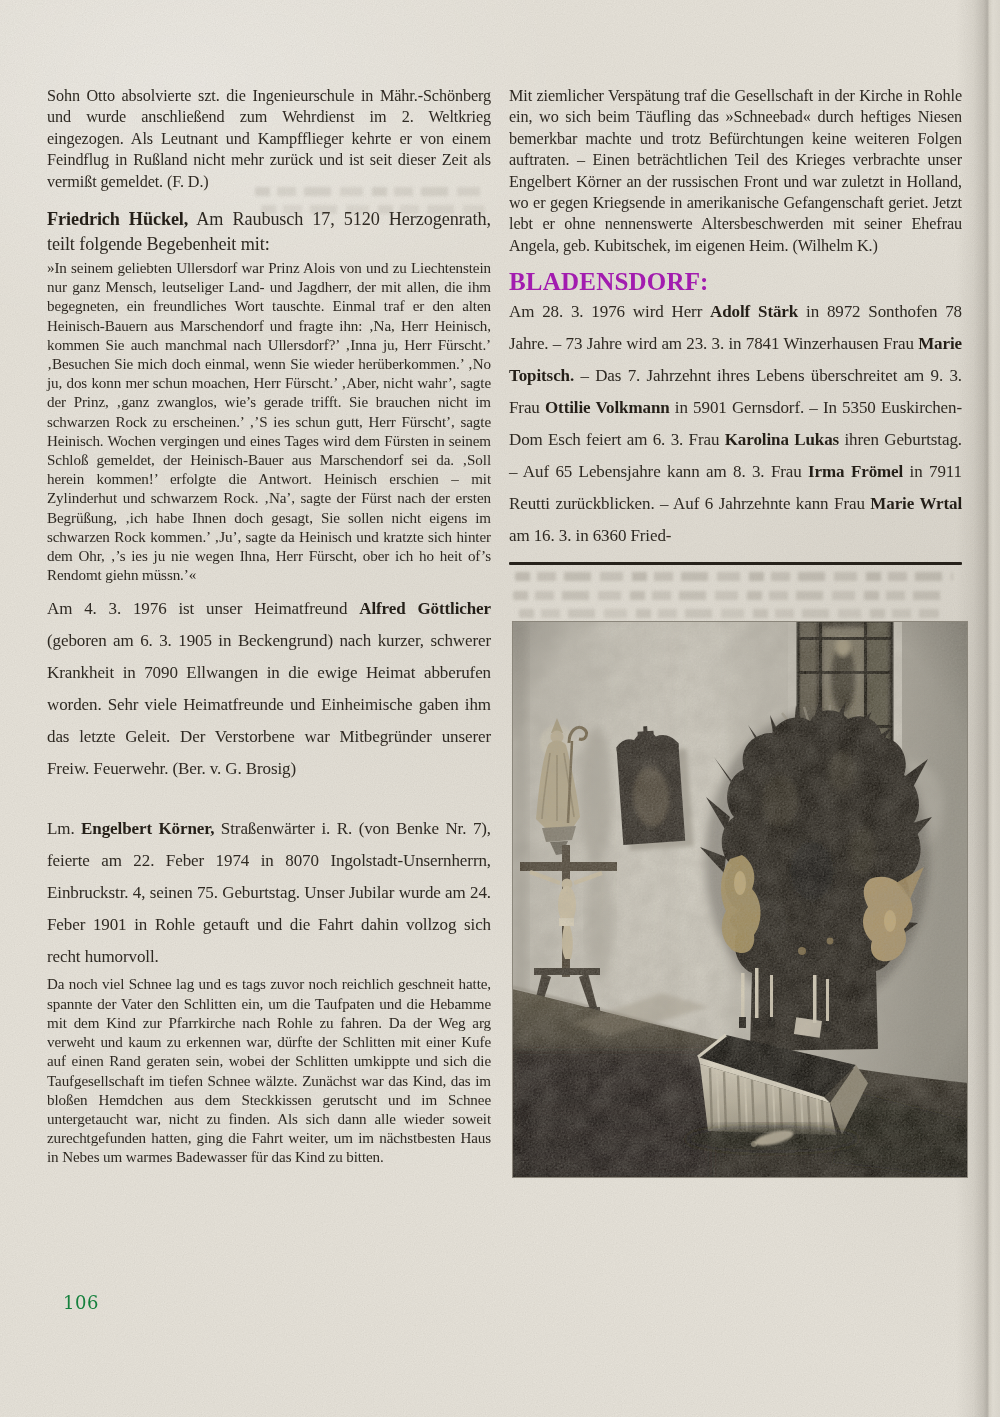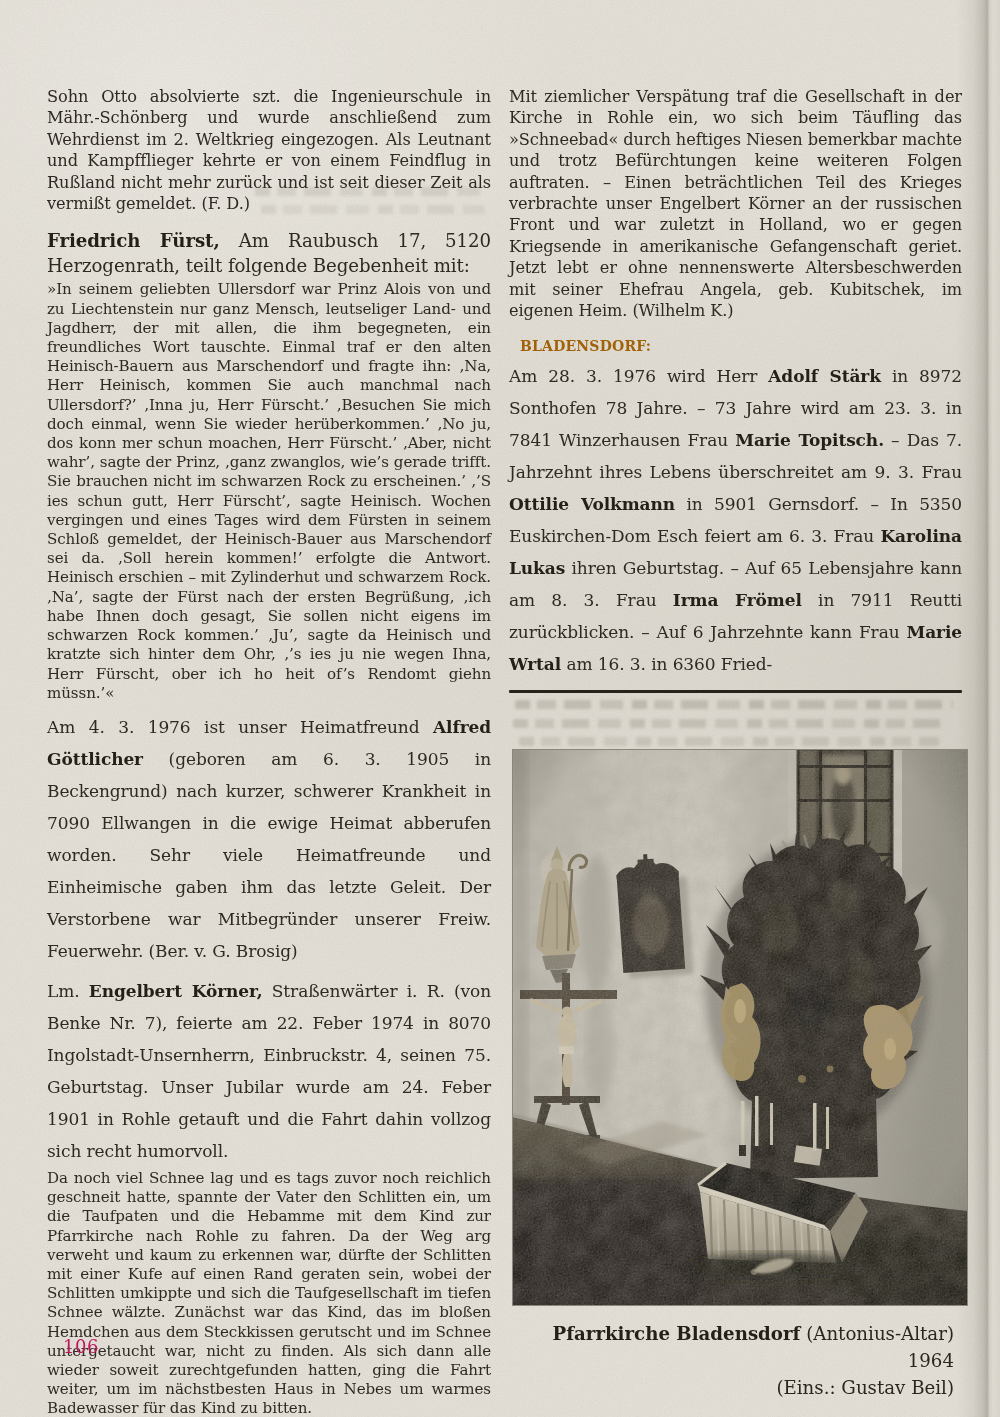--- a/index.html
+++ b/index.html
@@ -12,68 +12,68 @@
       radial-gradient(ellipse 420px 900px at 99% 55%, rgba(108,102,90,.10), rgba(108,102,90,0) 70%),
       #e9e5dc;
     position:relative;
   }
   .paper-grain{position:absolute;left:0;top:0;width:1000px;height:1417px;pointer-events:none;opacity:.5;}
   .edge-right{
     position:absolute;top:0;right:0;width:44px;height:1417px;pointer-events:none;
     background:linear-gradient(90deg, rgba(0,0,0,0) 0%, rgba(106,100,88,.10) 40%, rgba(88,82,72,.22) 62%,
       rgba(70,65,56,.30) 71%, rgba(170,164,150,.25) 76%, rgba(220,216,206,.55) 84%, rgba(205,201,191,.45) 100%);
   }
-  .col{position:absolute;top:86px;}
+  .col{position:absolute;top:86px;font-family:Liberation Serif, serif;}
   .col-left{left:47px;width:444px;}
   .col-right{left:509px;width:453px;}
   p{margin:0;}
   .just{text-align:justify;letter-spacing:-0.1px;}
   .t-md{font-size:16.2px;line-height:21.4px;}
   .t-sm{font-size:15.1px;line-height:19.2px;}
   .t-lg{font-size:17px;line-height:32px;}
   .t-intro{font-size:18.2px;line-height:25px;}
-  .heading{font-size:14px;line-height:24px;font-weight:bold;margin:11px;color:#a16207;letter-spacing:.2px;}
+  .heading{font-size:25px;line-height:24px;font-weight:bold;margin:0;color:#a21caf;letter-spacing:.2px;}
   .rb{font-weight:bold;color:#241f18;}
-  .mb14{margin-bottom:14px;} .mb13{margin-bottom:13px;} .mb12{margin-bottom:8px;}
+  .mb14{margin-bottom:14px;} .mb13{margin-bottom:13px;} .mb12{margin-bottom:28px;}
   .mb16{margin-bottom:8px;} .mb6{margin-bottom:6px;} .mb5{margin-bottom:5px;} .mb2{margin-bottom:2px;}
   .rule{height:3px;background:#27221b;margin-top:10px;border-radius:1px;}
   .ghost-area{position:relative;height:56px;}
   .smudge{
     position:absolute;height:9px;border-radius:2px;filter:blur(1.7px);opacity:.42;pointer-events:none;
     background:repeating-linear-gradient(90deg,
       rgba(104,97,85,.60) 0 15px, rgba(104,97,85,0) 15px 22px,
       rgba(104,97,85,.48) 22px 41px, rgba(104,97,85,0) 41px 49px,
       rgba(104,97,85,.55) 49px 76px, rgba(104,97,85,0) 76px 85px,
       rgba(104,97,85,.45) 85px 108px, rgba(104,97,85,0) 108px 117px);
   }
   .gl1{left:6px;top:7px;width:438px;}
   .gl2{left:4px;top:26px;width:432px;opacity:.36;}
   .gl3{left:10px;top:44px;width:420px;opacity:.30;}
   .smudge-left1{left:208px;top:101px;width:234px;opacity:.26;}
   .smudge-left2{left:214px;top:119px;width:224px;opacity:.20;}
   .photo-frame{margin-left:3px;width:456px;height:557px;position:relative;}
   .photo-frame svg{display:block;}
   .caption{margin-top:14px;text-align:right;padding-right:8px;font-size:18.2px;line-height:27px;color:#2a251e;}
-  .page-number{position:absolute;left:63px;top:1292px;font-size:18px;letter-spacing:.5px;color:#be185d;margin-top:44px;}
+  .page-number{position:absolute;left:63px;top:1292px;font-size:18px;letter-spacing:.5px;color:#15803d;}
 </style>
 </head>
 <body>
 
 <svg class="paper-grain" width="1000" height="1417">
   <filter id="pgrain">
       <feTurbulence type="fractalNoise" baseFrequency="0.9" numOctaves="2" stitchTiles="stitch"></feTurbulence>
     <feColorMatrix type="matrix" values="0 0 0 0 0.36  0 0 0 0 0.34  0 0 0 0 0.30  0.25 0.25 0.25 0 -0.13"></feColorMatrix>
     </filter>
   <rect width="1000" height="1417" filter="url(#pgrain)"></rect>
 </svg>
 <div class="edge-right"></div>
 
 <div class="col col-left">
   <p class="t-md just mb14">Sohn Otto absolvierte szt. die Ingenieurschule in Mähr.-Schönberg und wurde anschließend zum Wehrdienst im 2. Weltkrieg eingezogen. Als Leutnant und Kampfflieger kehrte er von einem Feindflug in Rußland nicht mehr zurück und ist seit dieser Zeit als vermißt gemeldet. (F. D.)</p>
-  <p class="t-intro just mb2"><span class="rb">Friedrich Fürst,</span><span> Am Raubusch 17, 5120 Herzogenrath, teilt folgende Begebenheit mit:</span></p>
+  <p class="t-intro just mb2"><span class="rb">Friedrich Hückel,</span><span> Am Raubusch 17, 5120 Herzogenrath, teilt folgende Begebenheit mit:</span></p>
   <p class="t-sm just mb16">»In seinem geliebten Ullersdorf war Prinz Alois von und zu Liechtenstein nur ganz Mensch, leutseliger Land- und Jagdherr, der mit allen, die ihm begegneten, ein freundliches Wort tauschte. Einmal traf er den alten Heinisch-Bauern aus Marschendorf und fragte ihn: ‚Na, Herr Heinisch, kommen Sie auch manchmal nach Ullersdorf?’ ‚Inna ju, Herr Fürscht.’ ‚Besuchen Sie mich doch einmal, wenn Sie wieder herüberkommen.’ ‚No ju, dos konn mer schun moachen, Herr Fürscht.’ ‚Aber, nicht wahr’, sagte der Prinz, ‚ganz zwanglos, wie’s gerade trifft. Sie brauchen nicht im schwarzen Rock zu erscheinen.’ ‚’S ies schun gutt, Herr Fürscht’, sagte Heinisch. Wochen vergingen und eines Tages wird dem Fürsten in seinem Schloß gemeldet, der Heinisch-Bauer aus Marschendorf sei da. ‚Soll herein kommen!’ erfolgte die Antwort. Heinisch erschien – mit Zylinderhut und schwarzem Rock. ‚Na’, sagte der Fürst nach der ersten Begrüßung, ‚ich habe Ihnen doch gesagt, Sie sollen nicht eigens im schwarzen Rock kommen.’ ‚Ju’, sagte da Heinisch und kratzte sich hinter dem Ohr, ‚’s ies ju nie wegen Ihna, Herr Fürscht, ober ich ho heit of’s Rendomt giehn müssn.’«</p>
   <p class="t-lg just mb12"><span>Am 4. 3. 1976 ist unser Heimatfreund </span><span class="rb">Alfred Göttlicher</span><span> (geboren am 6. 3. 1905 in Beckengrund) nach kurzer, schwerer Krankheit in 7090 Ellwangen in die ewige Heimat abberufen worden. Sehr viele Heimatfreunde und Einheimische gaben ihm das letzte Geleit. Der Verstorbene war Mitbegründer unserer Freiw. Feuerwehr. (Ber. v. G. Brosig)</span></p>
   <p class="t-lg just mb2"><span>Lm. </span><span class="rb">Engelbert Körner,</span><span> Straßenwärter i. R. (von Benke Nr. 7), feierte am 22. Feber 1974 in 8070 Ingolstadt-Unsernherrn, Einbruckstr. 4, seinen 75. Geburtstag. Unser Jubilar wurde am 24. Feber 1901 in Rohle getauft und die Fahrt dahin vollzog sich recht humorvoll.</span></p>
   <p class="t-sm just">Da noch viel Schnee lag und es tags zuvor noch reichlich geschneit hatte, spannte der Vater den Schlitten ein, um die Taufpaten und die Hebamme mit dem Kind zur Pfarrkirche nach Rohle zu fahren. Da der Weg arg verweht und kaum zu erkennen war, dürfte der Schlitten mit einer Kufe auf einen Rand geraten sein, wobei der Schlitten umkippte und sich die Taufgesellschaft im tiefen Schnee wälzte. Zunächst war das Kind, das im bloßen Hemdchen aus dem Steckkissen gerutscht und im Schnee untergetaucht war, nicht zu finden. Als sich dann alle wieder soweit zurechtgefunden hatten, ging die Fahrt weiter, um im nächstbesten Haus in Nebes um warmes Badewasser für das Kind zu bitten.</p>
   <div class="smudge smudge-left1"></div>
   <div class="smudge smudge-left2"></div>
 </div>
 
 <div class="col col-right">
   <p class="t-md just mb13">Mit ziemlicher Verspätung traf die Gesellschaft in der Kirche in Rohle ein, wo sich beim Täufling das »Schneebad« durch heftiges Niesen bemerkbar machte und trotz Befürchtungen keine weiteren Folgen auftraten. – Einen beträchtlichen Teil des Krieges verbrachte unser Engelbert Körner an der russischen Front und war zuletzt in Holland, wo er gegen Kriegsende in amerikanische Gefangenschaft geriet. Jetzt lebt er ohne nennenswerte Altersbeschwerden mit seiner Ehefrau Angela, geb. Kubitschek, im eigenen Heim. (Wilhelm K.)</p>
@@ -267,19 +267,15 @@
         <circle cx="242" cy="523" r="3" fill="#cdc3aa" opacity="0.5"></circle>
       </g>
 
       <rect width="456" height="557" fill="url(#vg)"></rect>
       <rect width="456" height="557" filter="url(#phmottle)" opacity="0.5"></rect>
       <rect width="456" height="557" filter="url(#phgrain)" opacity="0.45"></rect>
       <rect x="0.5" y="0.5" width="455" height="556" fill="none" stroke="#8b867b" stroke-width="1"></rect>
     </svg>
   </div>
 
-  <div class="caption">
-    <div><span class="rb">Pfarrkirche Bladensdorf</span><span> (Antonius-Altar) 1964</span></div>
-    <div>(Eins.: Gustav Beil)</div>
-  </div>
 </div>
 
 <div class="page-number">106</div>
 
 </body></html>

